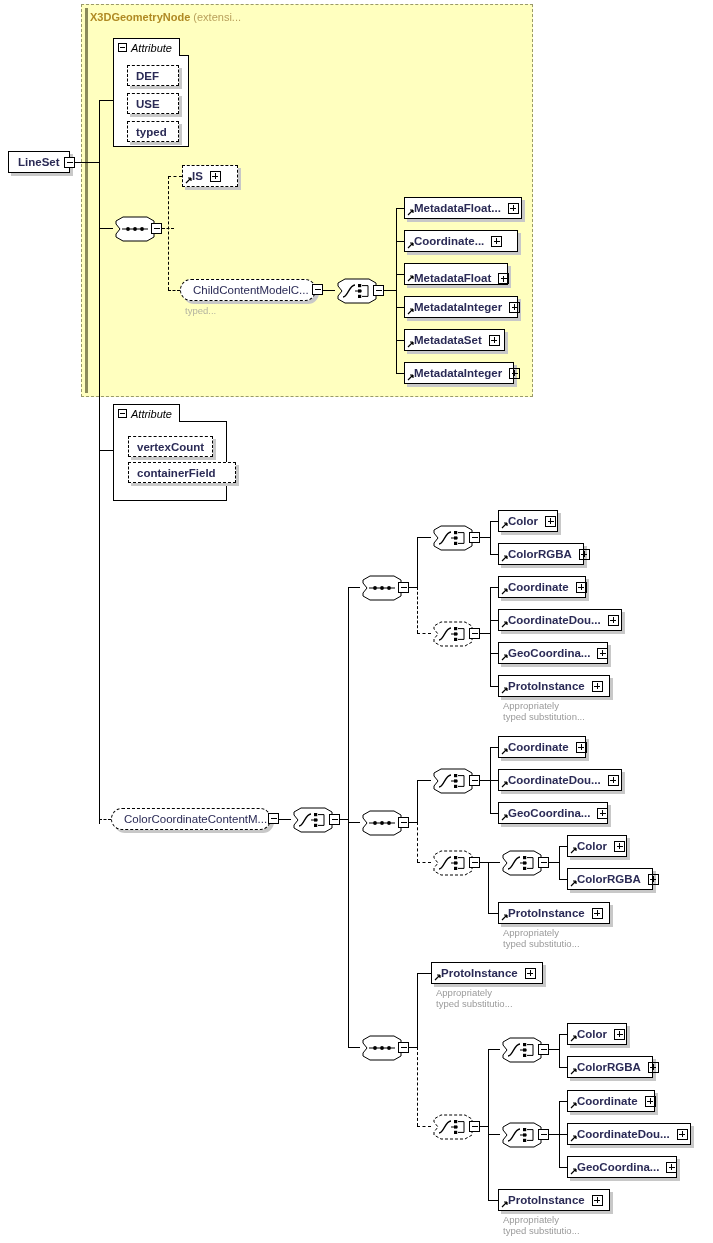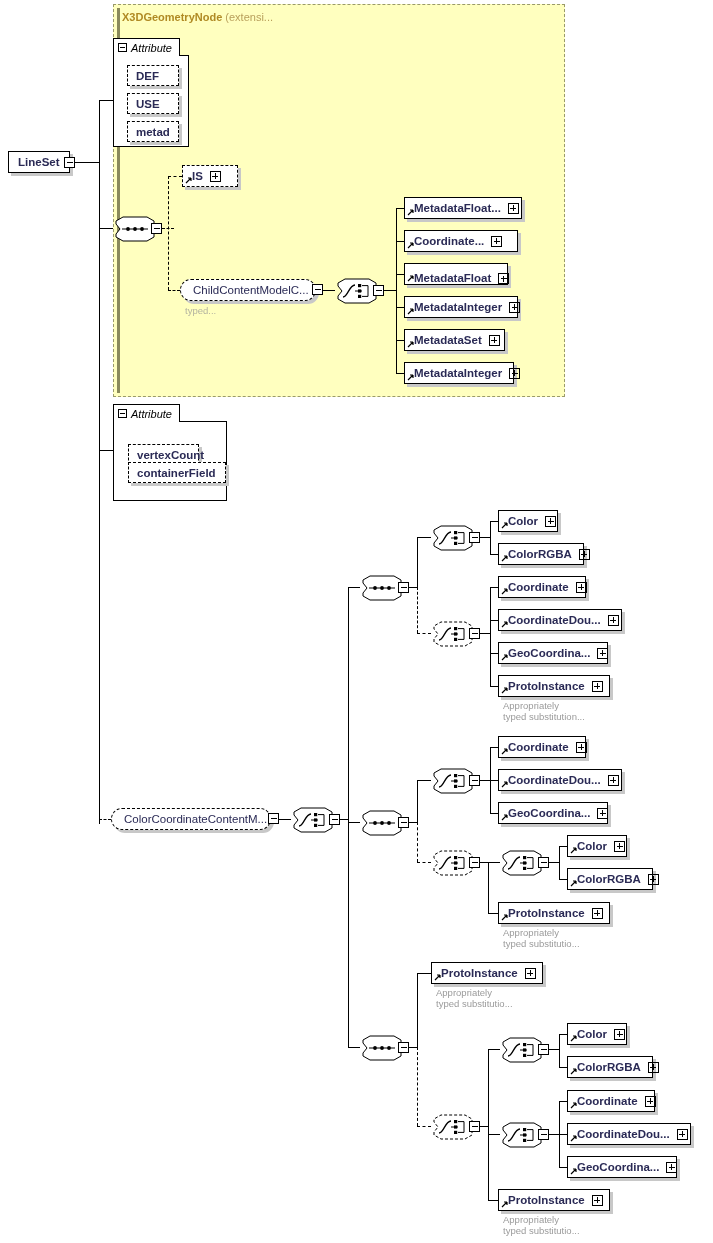--- a/index.html
+++ b/index.html
@@ -13,21 +13,20 @@
     overflow: hidden;
   }
   #canvas { position: absolute; inset: 0; }
 
   
   .ext-region {
     position: absolute;
     background: #ffffbf;
     border: 1px dashed #9a9a6a;
     box-sizing: border-box;
-    margin-left: 32px;
   }
   .ext-region .ext-label {
     position: absolute;
     left: 8px; top: 6px;
     font-size: 11px;
     white-space: nowrap;
   }
   .ext-label b { color: #b08a24; font-weight: bold; }
   .ext-label i { color: #b9a05c; font-style: normal; }
   .ext-region .ext-bar {
@@ -228,21 +227,21 @@
       <span class="tminus"></span>
       <span>Attribute</span>
     </div>
     <div class="attrfield" style="left:13px; top:9px; width:52px;">
       <span>DEF</span>
     </div>
     <div class="attrfield" style="left:13px; top:37px; width:52px;">
       <span>USE</span>
     </div>
     <div class="attrfield" style="left:13px; top:65px; width:52px;">
-      <span>metad</span>
+      <span>typed</span>
     </div>
   </div>
 
   <div class="h-line" style="left:99px; top:228px; width:14px;"></div>
   <div class="comp" style="left:113px; top:216px;">
     <svg width="44" height="26" viewBox="0 0 44 26">
       <path d="M3,21 L3,18 L7,13 L3,8 L3,5 L10,1 L34,1 L41,5 L41,21 L34,25 L10,25 Z" fill="#ffffff" stroke="#000000" stroke-width="1"></path>
       <line x1="9" y1="13" x2="35" y2="13" stroke="#000" stroke-width="1"></line>
       <circle cx="15" cy="13" r="1.9" fill="#000"></circle>
       <circle cx="22" cy="13" r="1.9" fill="#000"></circle>
@@ -342,24 +341,24 @@
     <span class="lbl">MetadataInteger</span>
     <span class="inplus"></span>
   </div>
 
   <div class="h-line" style="left:99px; top:450px; width:14px;"></div>
   <div class="attrbox" style="left:113px; top:421px; width:114px; height:80px;">
     <div class="attr-tab">
       <span class="tminus"></span>
       <span>Attribute</span>
     </div>
-    <div class="attrfield" style="left:14px; top:22px; width:71px;">
+    <div class="attrfield" style="left:14px; top:14px; width:85px;">
       <span>vertexCount</span>
     </div>
-    <div class="attrfield" style="left:14px; top:40px; width:98px;">
+    <div class="attrfield" style="left:14px; top:40px; width:108px;">
       <span>containerField</span>
     </div>
   </div>
 
   <div class="v-dash" style="left:99px; top:450px; height:370px;"></div>
   <div class="h-dash" style="left:99px; top:819px; width:12px;"></div>
   <div class="groupref" style="left:111px; top:808px; width:160px;">
     <span>ColorCoordinateContentM...</span>
   </div>
   <div class="ctrl-minus" style="left:268px; top:813px;"></div>

